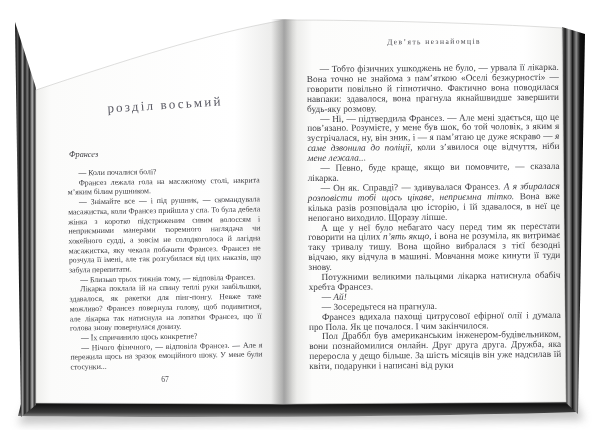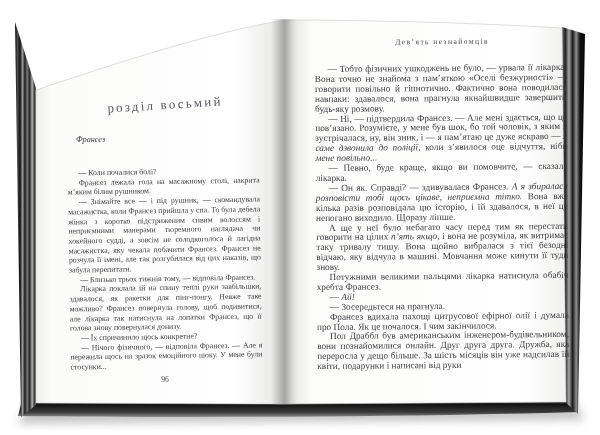--- a/index.html
+++ b/index.html
@@ -5,33 +5,33 @@
   html,body{margin:0;padding:0;background:#ffffff;}
   .stage{
     position:relative;width:600px;height:435px;overflow:hidden;
     background:#ffffff;
     font-family:"Liberation Serif","DejaVu Serif",serif;
     color:var(--ink,#3c3c41);
   }
   .artwork{position:absolute;left:0;top:0;width:600px;height:435px;}
   .page{position:absolute;}
   .page-left{left:36px;top:15px;width:248px;height:392px;}
-  .page-right{left:292px;top:18px;width:292px;height:392px;}
+  .page-right{left:284px;top:18px;width:292px;height:392px;}
 
   .chapter-title{
     position:absolute;left:10px;right:0;top:82px;
     text-align:center;
     font-size:13px;letter-spacing:2.2px;
     color:#585862;
     transform:rotate(-3.5deg);
     white-space:nowrap;
   }
   .char-label{
-    position:absolute;left:33px;top:120px;
-    font-style:italic;font-size:8.2px;color:var(--ink,#3c3c41);margin-left:7px;
+    position:absolute;left:33px;top:135px;
+    font-style:italic;font-size:8.2px;color:var(--ink,#3c3c41);
   }
   .body-text{font-size:7.8px;line-height:9.7px;}
   .body-left{
     position:absolute;left:33px;top:152px;width:192px;
     transform:rotate(-0.9deg);
   }
   .body-right{
     position:absolute;left:24px;top:46px;width:252px;
     font-size:9.3px;line-height:9.9px;
     transform:rotate(-0.5deg);
@@ -131,28 +131,28 @@
     <div class="char-label">Франсез</div>
     <div class="body-text body-left">
         <p><span>— Коли почалися болі?</span></p>
         <p><span>Франсез лежала гола на масажному столі, накрита м’яким білим рушником.</span></p>
         <p><span>— Знімайте все — і під рушник, — скомандувала масажистка, коли Франсез прийшла у спа. То була дебела жінка з коротко підстриженим сивим волоссям і неприємними манерами тюремного наглядача чи хокейного судді, а зовсім не солодкоголоса й лагідна масажистка, яку чекала побачити Франсез. Франсез не розчула її імені, але так розгубилася від цих наказів, що забула перепитати.</span></p>
         <p><span>— Близько трьох тижнів тому, — відповіла Франсез.</span></p>
         <p><span>Лікарка поклала їй на спину теплі руки завбільшки, здавалося, як ракетки для пінг-понгу. Невже таке можливо? Франсез повернула голову, щоб подивитися, але лікарка так натиснула на лопатки Франсез, що її голова знову повернулася донизу.</span></p>
         <p><span>— Їх спричинило щось конкретне?</span></p>
         <p><span>— Нічого фізичного, — відповіла Франсез. — Але я пережила щось на зразок емоційного шоку. У мене були стосунки...</span></p>
       </div>
-    <div class="pagenum pagenum-left">96</div>
+    <div class="pagenum pagenum-left">67</div>
   </div>
 
   <div class="page page-right">
     <div class="running-header">Дев’ять незнайомців</div>
     <div class="body-text body-right">
         <p><span>— Тобто фізичних ушкоджень не було, — урвала її лікарка. Вона точно не знайома з пам’яткою «Оселі безжурності» — говорити повільно й гіпнотично. Фактично вона поводилася навпаки: здавалося, вона прагнула якнайшвидше завершити будь-яку розмову.</span></p>
-        <p><span>— Ні, — підтвердила Франсез. — Але мені здається, що це пов’язано. Розумієте, у мене був шок, бо той чоловік, з яким я зустрічалася, ну, він зник, і — я пам’ятаю це дуже яскраво — </span><span class="it">я саме дзвонила до поліції</span><span>, коли з’явилося оце відчуття, ніби </span><span class="it">мене повільно</span><span>...</span></p>
+        <p><span>— Ні, — підтвердила Франсез. — Але мені здається, що це пов’язано. Розумієте, у мене був шок, бо той чоловік, з яким я зустрічалася, ну, він зник, і — я пам’ятаю це дуже яскраво — </span><span class="it">я саме дзвонила до поліції</span><span>, коли з’явилося оце відчуття, ніби </span><span class="it">мене лежала</span><span>...</span></p>
         <p><span>— Певно, буде краще, якщо ви помовчите, — сказала лікарка.</span></p>
         <p><span>— Он як. Справді? — здивувалася Франсез. </span><span class="it">А я збиралася розповісти тобі щось цікаве, неприємна тітко.</span><span> Вона вже кілька разів розповідала цю історію, і їй здавалося, в неї це непогано виходило. Щоразу ліпше.</span></p>
         <p><span>А ще у неї було небагато часу перед тим як перестати говорити на цілих </span><span class="it">п’ять якщо</span><span>, і вона не розуміла, як витримає таку тривалу тишу. Вона щойно вибралася з тієї безодні відчаю, яку відчула в машині. Мовчання може кинути її туди знову.</span></p>
         <p><span>Потужними великими пальцями лікарка натиснула обабіч хребта Франсез.</span></p>
         <p><span>— </span><span class="it">Ай!</span></p>
         <p><span>— Зосередьтеся на прагнула.</span></p>
         <p><span>Франсез вдихала пахощі цитрусової ефірної олії і думала про Пола. Як це почалося. І чим закінчилося.</span></p>
         <p><span>Пол Драббл був американським інженером-будівельником, вони познайомилися онлайн. Друг друга друга. Дружба, яка переросла у дещо більше. За шість місяців він уже надсилав їй квіти, подарунки і написані від руки</span></p>
       </div>
   </div>

